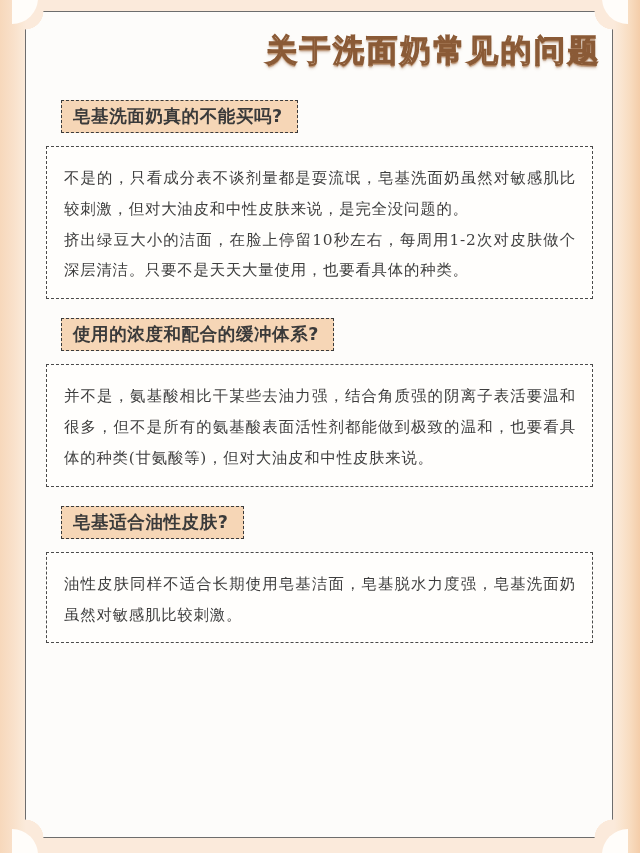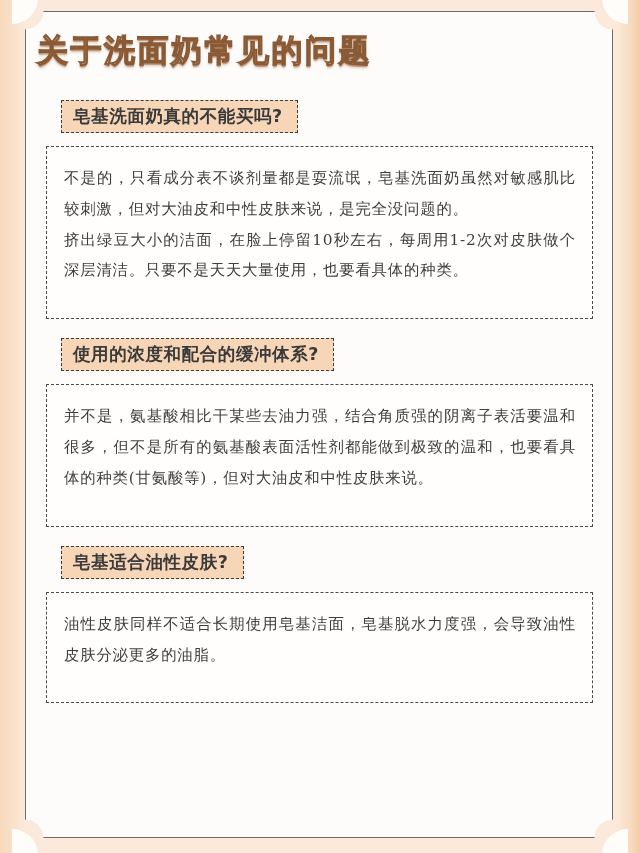--- a/index.html
+++ b/index.html
@@ -66,21 +66,21 @@
     left: 25px;
     top: 11px;
     width: 588px;
     height: 827px;
     box-sizing: border-box;
     padding: 0 12px;
   }
 
   
   #title {
-    text-align: left;
+    text-align: right;
     margin-top: 20px;
     font-family: "DejaVu Sans", "Liberation Sans", sans-serif;
     font-size: 31px;
     font-weight: 700;
     letter-spacing: 2.5px;
     color: #f6dcc1;
     -webkit-text-stroke: 1.15px #8a5a36;
     text-shadow:
        0 1px 0 #c89a72,
        0 2px 1px rgba(150,100,62,.55),
@@ -107,21 +107,21 @@
     margin-left: 24px;
   }
 
   
   .answer {
     margin-top: 13px;
     margin-left: 9px;
     margin-right: 8px;
     border: 1.4px dashed #4a4a4a;
     background: #fffefc;
-    padding: 16px 16px 32px 17px;
+    padding: 16px 16px 12px 17px;
     box-sizing: border-box;
   }
   .answer p {
     margin: 0;
     font-family: "DejaVu Serif", "Liberation Serif", serif;
     font-size: 15.4px;
     color: #3e3e3e;
     line-height: 2.0;
     letter-spacing: .8px;
     text-align: justify;
@@ -155,17 +155,17 @@
   <div class="qa-block">
     <div class="badge">使用的浓度和配合的缓冲体系?</div>
     <div class="answer">
       <p>并不是，氨基酸相比干某些去油力强，结合角质强的阴离子表活要温和很多，但不是所有的氨基酸表面活性剂都能做到极致的温和，也要看具体的种类(甘氨酸等)，但对大油皮和中性皮肤来说。</p>
     </div>
   </div>
 
   <div class="qa-block">
     <div class="badge">皂基适合油性皮肤?</div>
     <div class="answer">
-      <p>油性皮肤同样不适合长期使用皂基洁面，皂基脱水力度强，会导致油性皮肤分泌更多的油脂。</p>
+      <p>油性皮肤同样不适合长期使用皂基洁面，皂基脱水力度强，皂基洗面奶虽然对敏感肌比较刺激。</p>
     </div>
   </div>
 
 </div>
 
 </body></html>

